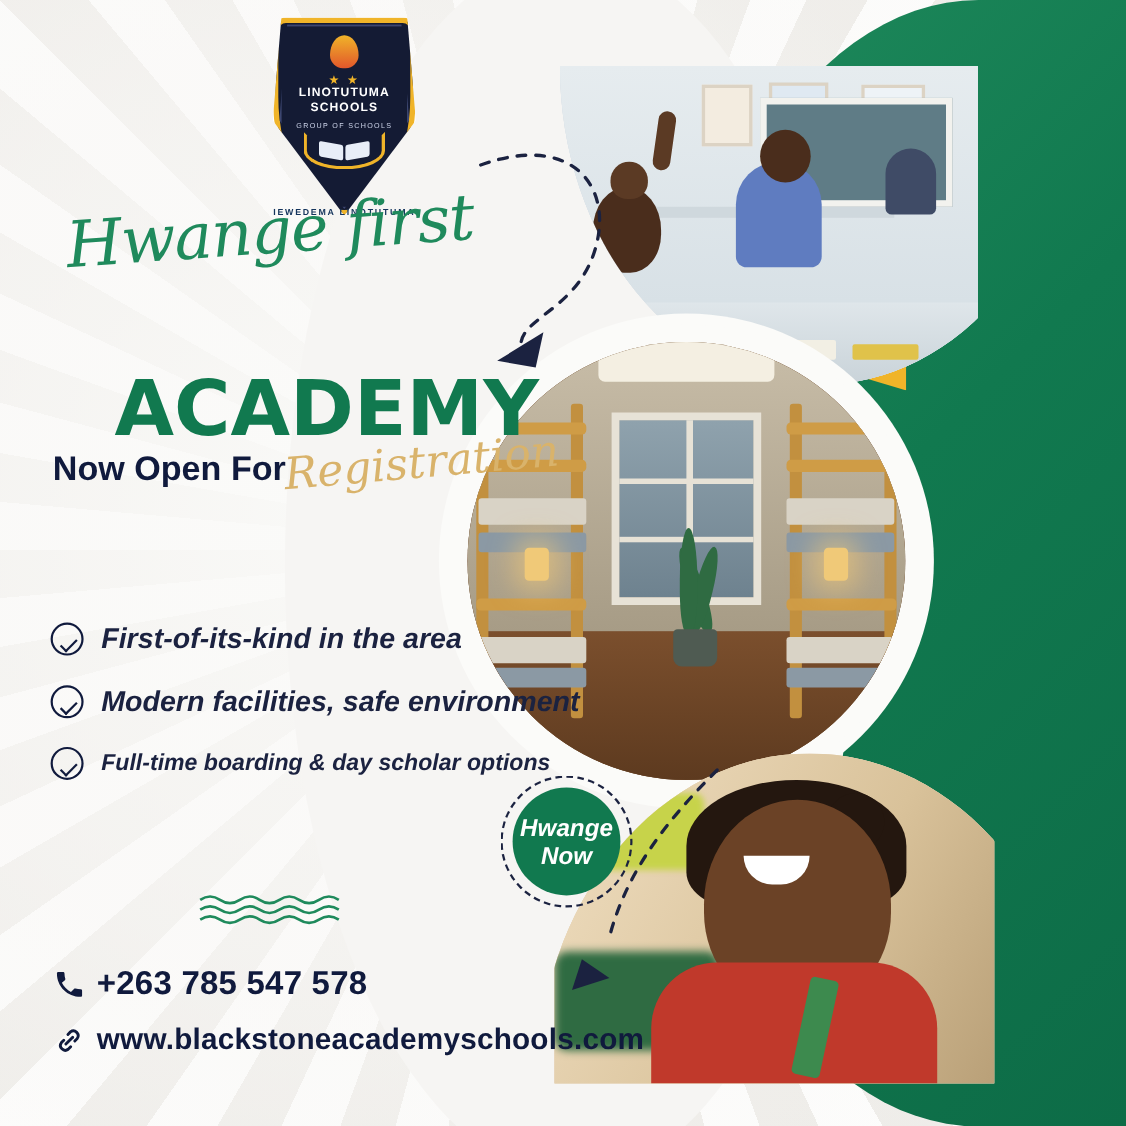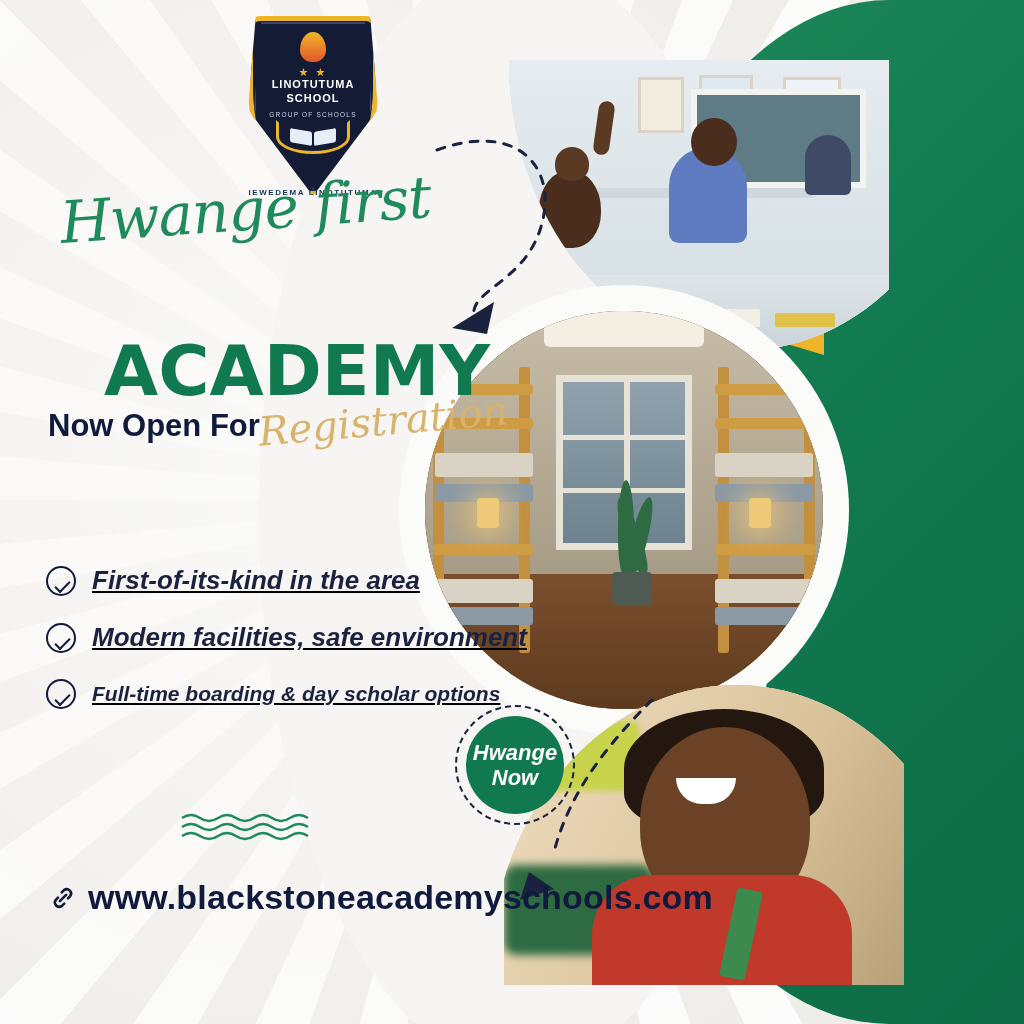--- a/index.html
+++ b/index.html
@@ -204,21 +204,21 @@
     transform:rotate(-5deg);
   }
   .lead {
     position:absolute; left:48px; top:455px; width:440px;
     font-size:18.5px; font-style:italic; font-weight:bold;
     line-height:1.55; color:#1d2340;
   }
 
   
   .bullets { position:absolute; left:46px; top:565px; width:580px; }
-  .bullet { display:flex; align-items:center; margin-bottom:26px;text-decoration:underline; }
+  .bullet { display:flex; align-items:center; margin-bottom:26px; }
   .tick {
     width:30px; height:30px; border-radius:50%;
     border:2.6px solid #101a3d;
     position:relative; flex:0 0 auto; margin-right:16px;
   }
   .tick:after {
     content:""; position:absolute;
     left:7px; top:13px; width:13px; height:6px;
     border-left:2.8px solid #101a3d; border-bottom:2.8px solid #101a3d;
     transform:rotate(-45deg);
@@ -241,21 +241,21 @@
   }
 
   
   .squiggle { position:absolute; left:180px; top:812px; width:140px; height:34px; }
 
   
   .contact { position:absolute; left:48px; top:878px; }
   .c-row { display:flex; align-items:center; margin-bottom:18px; }
   .c-ico { width:40px; color:#101a3d; font-size:28px; display:flex; align-items:center; }
   .c-txt { font-size:30px; font-weight:bold; color:#101a3d; letter-spacing:.2px; }
-  .c-txt.sm { font-size:34px; }
+  .c-txt.sm { font-size:27px; }
 
   
   .svg-layer { position:absolute; inset:0; pointer-events:none; }
 </style>
 </head>
 <body>
 
 <div class="poster">
 
   <div class="sunburst"></div>
@@ -355,21 +355,21 @@
     <polygon points="529,872 520,900 554,889" fill="#1b2240"></polygon>
   </svg>
 
   <div class="logo-wrap">
     <div class="shield"></div>
     <div class="shield-inner"></div>
     <div class="logo-flame"></div>
     <div class="logo-stars">★ ★</div>
     <div class="logo-title">
       <div>LINOTUTUMA</div>
-      <div>SCHOOL</div>
+      <div>SCHOOLS</div>
     </div>
     <div class="logo-sub">GROUP OF SCHOOLS</div>
     <div class="logo-laurel"></div>
     <div class="logo-book">
       <div class="pg l"></div>
         <div class="pg r"></div>
     </div>
     <div class="logo-motto">IEWEDEMA LINOTUTUMA</div>
   </div>
 
@@ -400,20 +400,28 @@
     <span>Now</span>
   </div>
 
   <svg class="squiggle" viewBox="0 0 140 34">
     <path d="M2 6 q9 -6 18 0 t18 0 t18 0 t18 0 t18 0 t18 0 t18 0" fill="none" stroke="#1f8a5c" stroke-width="2.4"></path>
     <path d="M2 15 q9 -6 18 0 t18 0 t18 0 t18 0 t18 0 t18 0 t18 0" fill="none" stroke="#1f8a5c" stroke-width="2.4"></path>
     <path d="M2 24 q9 -6 18 0 t18 0 t18 0 t18 0 t18 0 t18 0 t18 0" fill="none" stroke="#1f8a5c" stroke-width="2.4"></path>
   </svg>
 
   <div class="contact">
+    <div class="c-row">
+      <span class="c-ico">
+        <svg width="30" height="30" viewBox="0 0 24 24" fill="#101a3d">
+          <path d="M6.6 10.8c1.4 2.8 3.8 5.2 6.6 6.6l2.2-2.2c.3-.3.7-.4 1.1-.3 1.2.4 2.5.6 3.8.6.6 0 1 .4 1 1V20c0 .6-.4 1-1 1C10.6 21 3 13.4 3 4c0-.6.4-1 1-1h3.5c.6 0 1 .4 1 1 0 1.3.2 2.6.6 3.8.1.4 0 .8-.3 1.1L6.6 10.8z"></path>
+        </svg>
+      </span>
+      <span class="c-txt">+263 785 547 578</span>
+    </div>
     <div class="c-row">
       <span class="c-ico">
         <svg width="30" height="30" viewBox="0 0 24 24" fill="none" stroke="#101a3d" stroke-width="2.1" stroke-linecap="round">
           <path d="M9.5 14.5l5-5"></path>
           <path d="M11 7.5l1.8-1.8a3.5 3.5 0 014.9 4.9L16 12.3"></path>
           <path d="M13 16.5l-1.8 1.8a3.5 3.5 0 01-4.9-4.9L8 11.7"></path>
         </svg>
       </span>
       <span class="c-txt sm">www.blackstoneacademyschools.com</span>
     </div>

